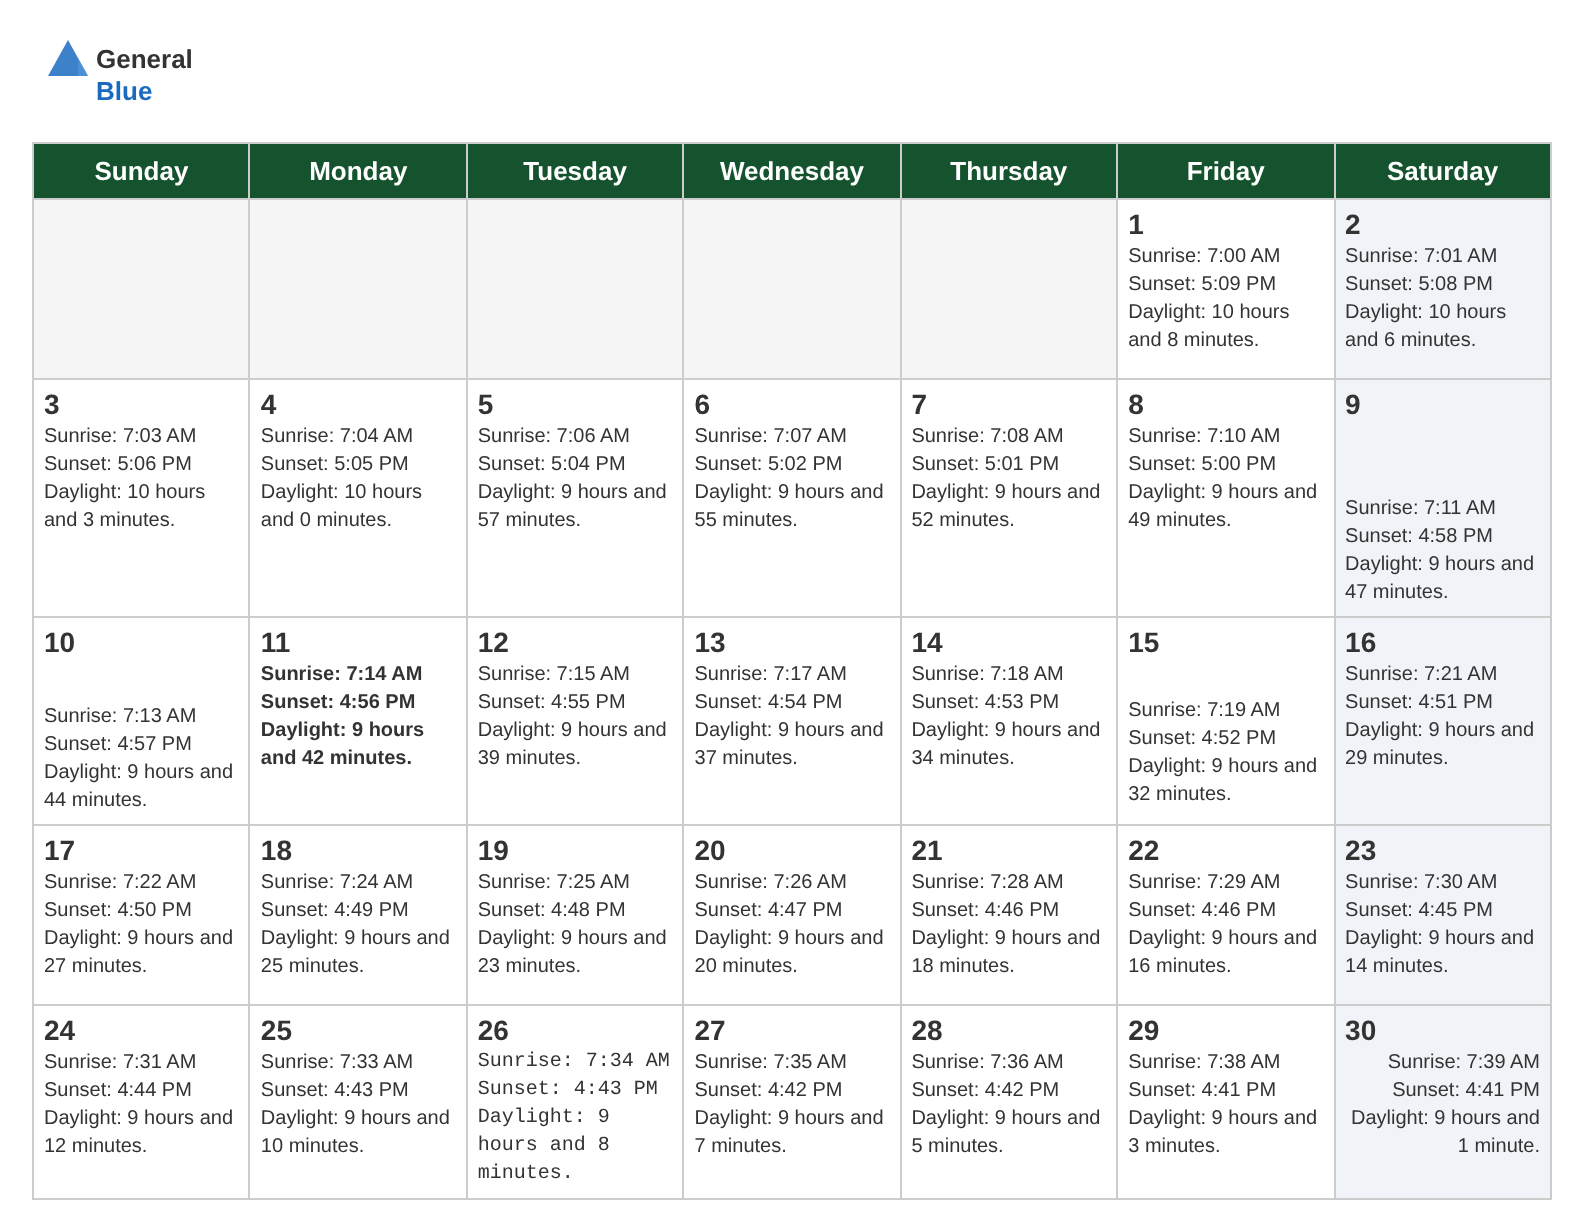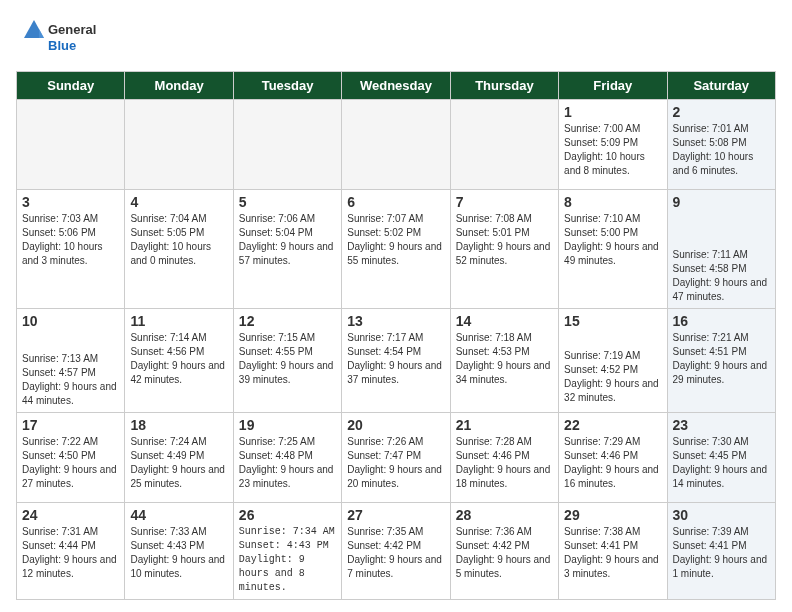--- a/index.html
+++ b/index.html
@@ -168,21 +168,21 @@
       </tr>
       <tr>
         <td>
           <span class="day-number">10</span>
           <div class="day-info" style="white-space: pre-line; margin-top: 23px;">Sunrise: 7:13 AM
 Sunset: 4:57 PM
 Daylight: 9 hours and 44 minutes.</div>
         </td>
         <td>
           <span class="day-number">11</span>
-          <div class="day-info" style="white-space: pre-line;">Sunrise: 7:14 AM
+          <div class="day-info" style="white-space: pre-line; font-weight: bold;">Sunrise: 7:14 AM
 Sunset: 4:56 PM
 Daylight: 9 hours and 42 minutes.</div>
         </td>
         <td>
           <span class="day-number">12</span>
           <div class="day-info" style="white-space: pre-line;">Sunrise: 7:15 AM
 Sunset: 4:55 PM
 Daylight: 9 hours and 39 minutes.</div>
         </td>
         <td>
@@ -225,21 +225,21 @@
         </td>
         <td>
           <span class="day-number">19</span>
           <div class="day-info" style="white-space: pre-line;">Sunrise: 7:25 AM
 Sunset: 4:48 PM
 Daylight: 9 hours and 23 minutes.</div>
         </td>
         <td>
           <span class="day-number">20</span>
           <div class="day-info" style="white-space: pre-line;">Sunrise: 7:26 AM
-Sunset: 7:47 PM
+Sunset: 4:47 PM
 Daylight: 9 hours and 20 minutes.</div>
         </td>
         <td>
           <span class="day-number">21</span>
           <div class="day-info" style="white-space: pre-line;">Sunrise: 7:28 AM
 Sunset: 4:46 PM
 Daylight: 9 hours and 18 minutes.</div>
         </td>
         <td>
           <span class="day-number">22</span>
@@ -255,21 +255,21 @@
         </td>
       </tr>
       <tr>
         <td>
           <span class="day-number">24</span>
           <div class="day-info" style="white-space: pre-line;">Sunrise: 7:31 AM
 Sunset: 4:44 PM
 Daylight: 9 hours and 12 minutes.</div>
         </td>
         <td>
-          <span class="day-number">44</span>
+          <span class="day-number">25</span>
           <div class="day-info" style="white-space: pre-line;">Sunrise: 7:33 AM
 Sunset: 4:43 PM
 Daylight: 9 hours and 10 minutes.</div>
         </td>
         <td>
           <span class="day-number">26</span>
           <div class="day-info" style="white-space: pre-line; font-family: Liberation Mono, monospace;">Sunrise: 7:34 AM
 Sunset: 4:43 PM
 Daylight: 9 hours and 8 minutes.</div>
         </td>
@@ -286,19 +286,19 @@
 Daylight: 9 hours and 5 minutes.</div>
         </td>
         <td>
           <span class="day-number">29</span>
           <div class="day-info" style="white-space: pre-line;">Sunrise: 7:38 AM
 Sunset: 4:41 PM
 Daylight: 9 hours and 3 minutes.</div>
         </td>
         <td class="shaded">
           <span class="day-number">30</span>
-          <div class="day-info" style="white-space: pre-line;">Sunrise: 7:39 AM
+          <div class="day-info" style="white-space: pre-line; text-align: right;">Sunrise: 7:39 AM
 Sunset: 4:41 PM
 Daylight: 9 hours and 1 minute.</div>
         </td>
       </tr>
     </tbody>
 </table>
 
 </body></html>

